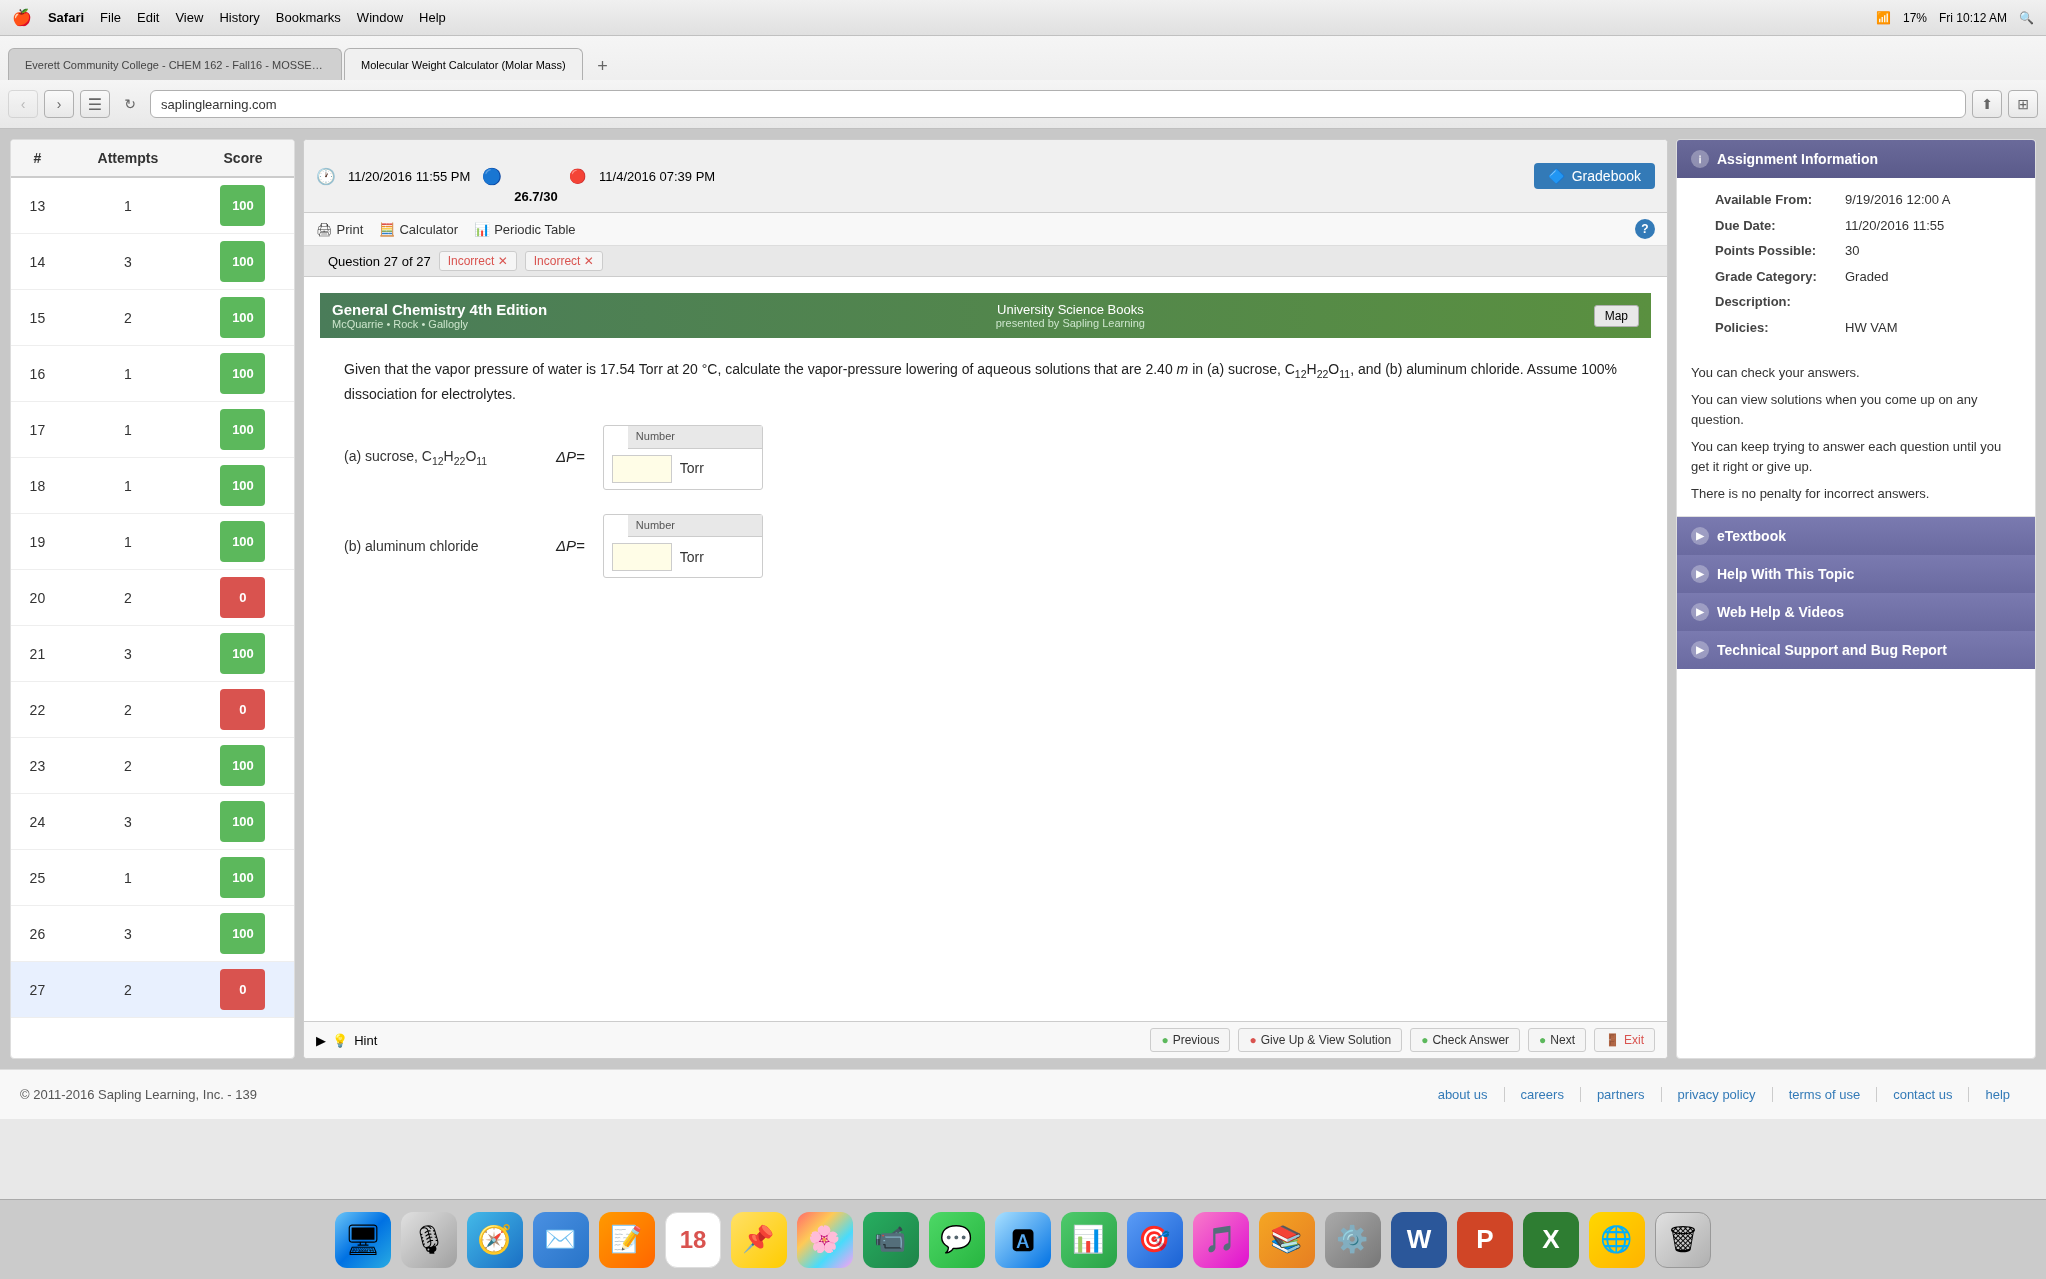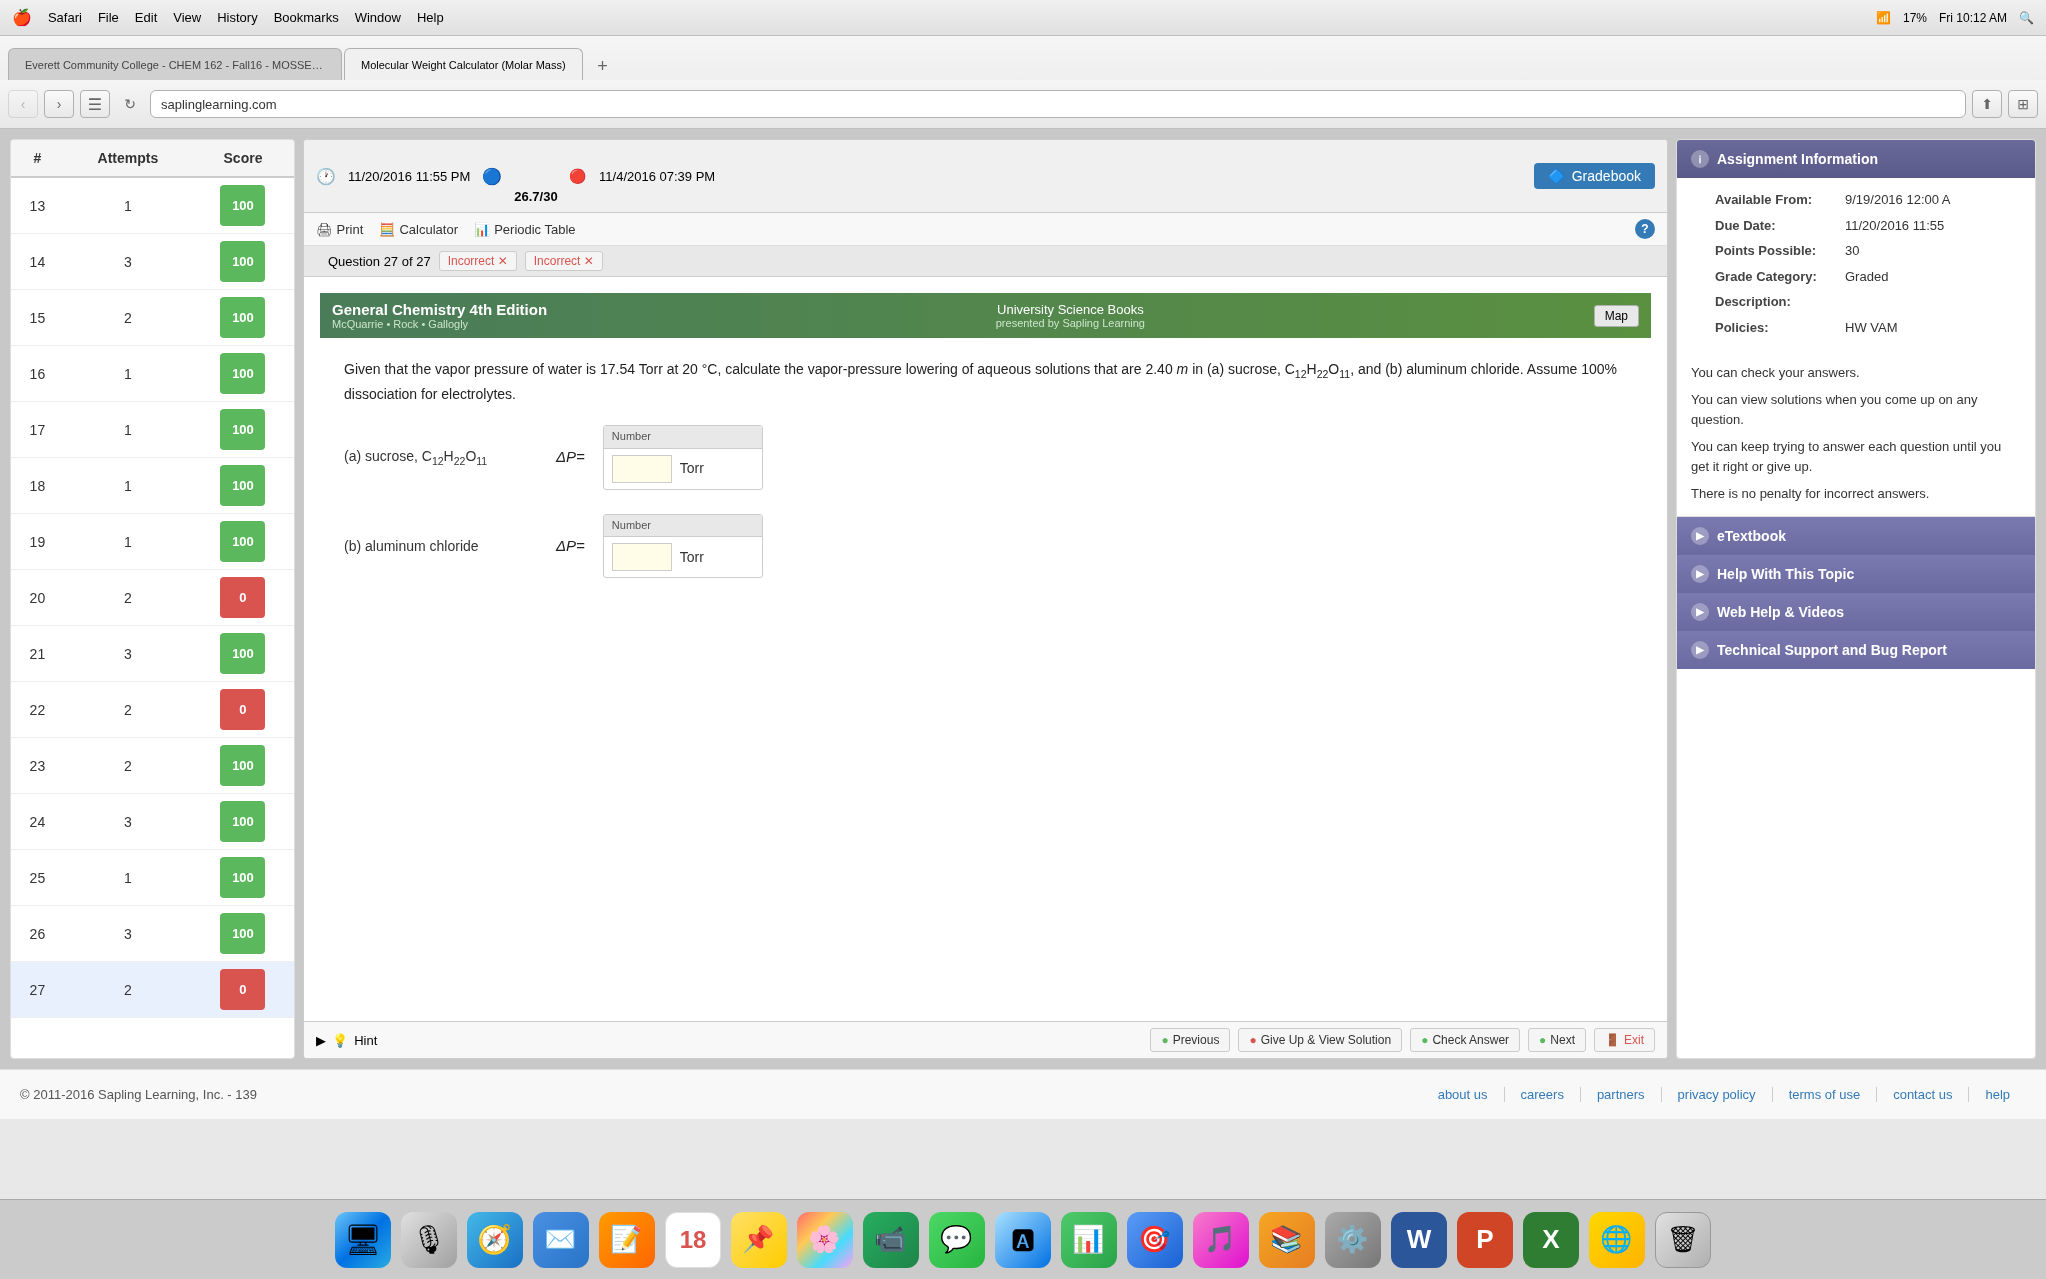--- a/index.html
+++ b/index.html
@@ -6,21 +6,21 @@
     body { font-family: -apple-system, BlinkMacSystemFont, 'Helvetica Neue', Arial, sans-serif; background: #e8e8e8; width: 2046px; height: 1279px; overflow: hidden; position: relative; }
 
     
     .menu-bar {
       width: 100%; height: 36px; background: linear-gradient(180deg, #f0f0f0 0%, #e0e0e0 100%);
       display: flex; align-items: center; padding: 0 12px; gap: 16px;
       border-bottom: 1px solid #c0c0c0; position: relative; z-index: 100;
     }
     .menu-bar-left { display: flex; align-items: center; gap: 16px; }
     .menu-item { font-size: 13px; font-weight: 500; color: #000; }
-    .menu-item.bold { font-weight: 400; }
+    .menu-item.bold { font-weight: 700; }
     .menu-bar-right { margin-left: auto; display: flex; align-items: center; gap: 12px; font-size: 12px; }
 
     
     .browser-chrome {
       width: 100%; background: linear-gradient(180deg, #f5f5f5 0%, #e8e8e8 100%);
       border-bottom: 1px solid #c0c0c0;
     }
     .tab-bar {
       display: flex; align-items: flex-end; padding: 8px 8px 0; gap: 2px; height: 44px;
     }
@@ -135,21 +135,21 @@
     .question-text { margin-bottom: 20px; }
 
     .answer-row { display: flex; align-items: center; margin-bottom: 24px; gap: 12px; }
     .answer-label { font-size: 14px; color: #333; min-width: 200px; }
     .input-group {
       border: 1px solid #ccc; border-radius: 3px; background: white;
       display: flex; flex-direction: column; min-width: 160px;
     }
     .input-label {
       background: #e8e8e8; border-bottom: 1px solid #ccc; padding: 2px 8px;
-      font-size: 11px; color: #555;
+      font-size: 11px; color: #555; margin-left: 24px;
     }
     .input-row { display: flex; align-items: center; padding: 6px 8px; gap: 8px; }
     .number-input {
       width: 60px; height: 28px; border: 1px solid #ccc; padding: 2px 6px;
       font-size: 14px; background: #fffde7;
     }
     .unit-label { font-size: 14px; color: #333; }
 
     .question-footer {
       border-top: 1px solid #ccc; background: #f8f8f8; padding: 6px 12px;

